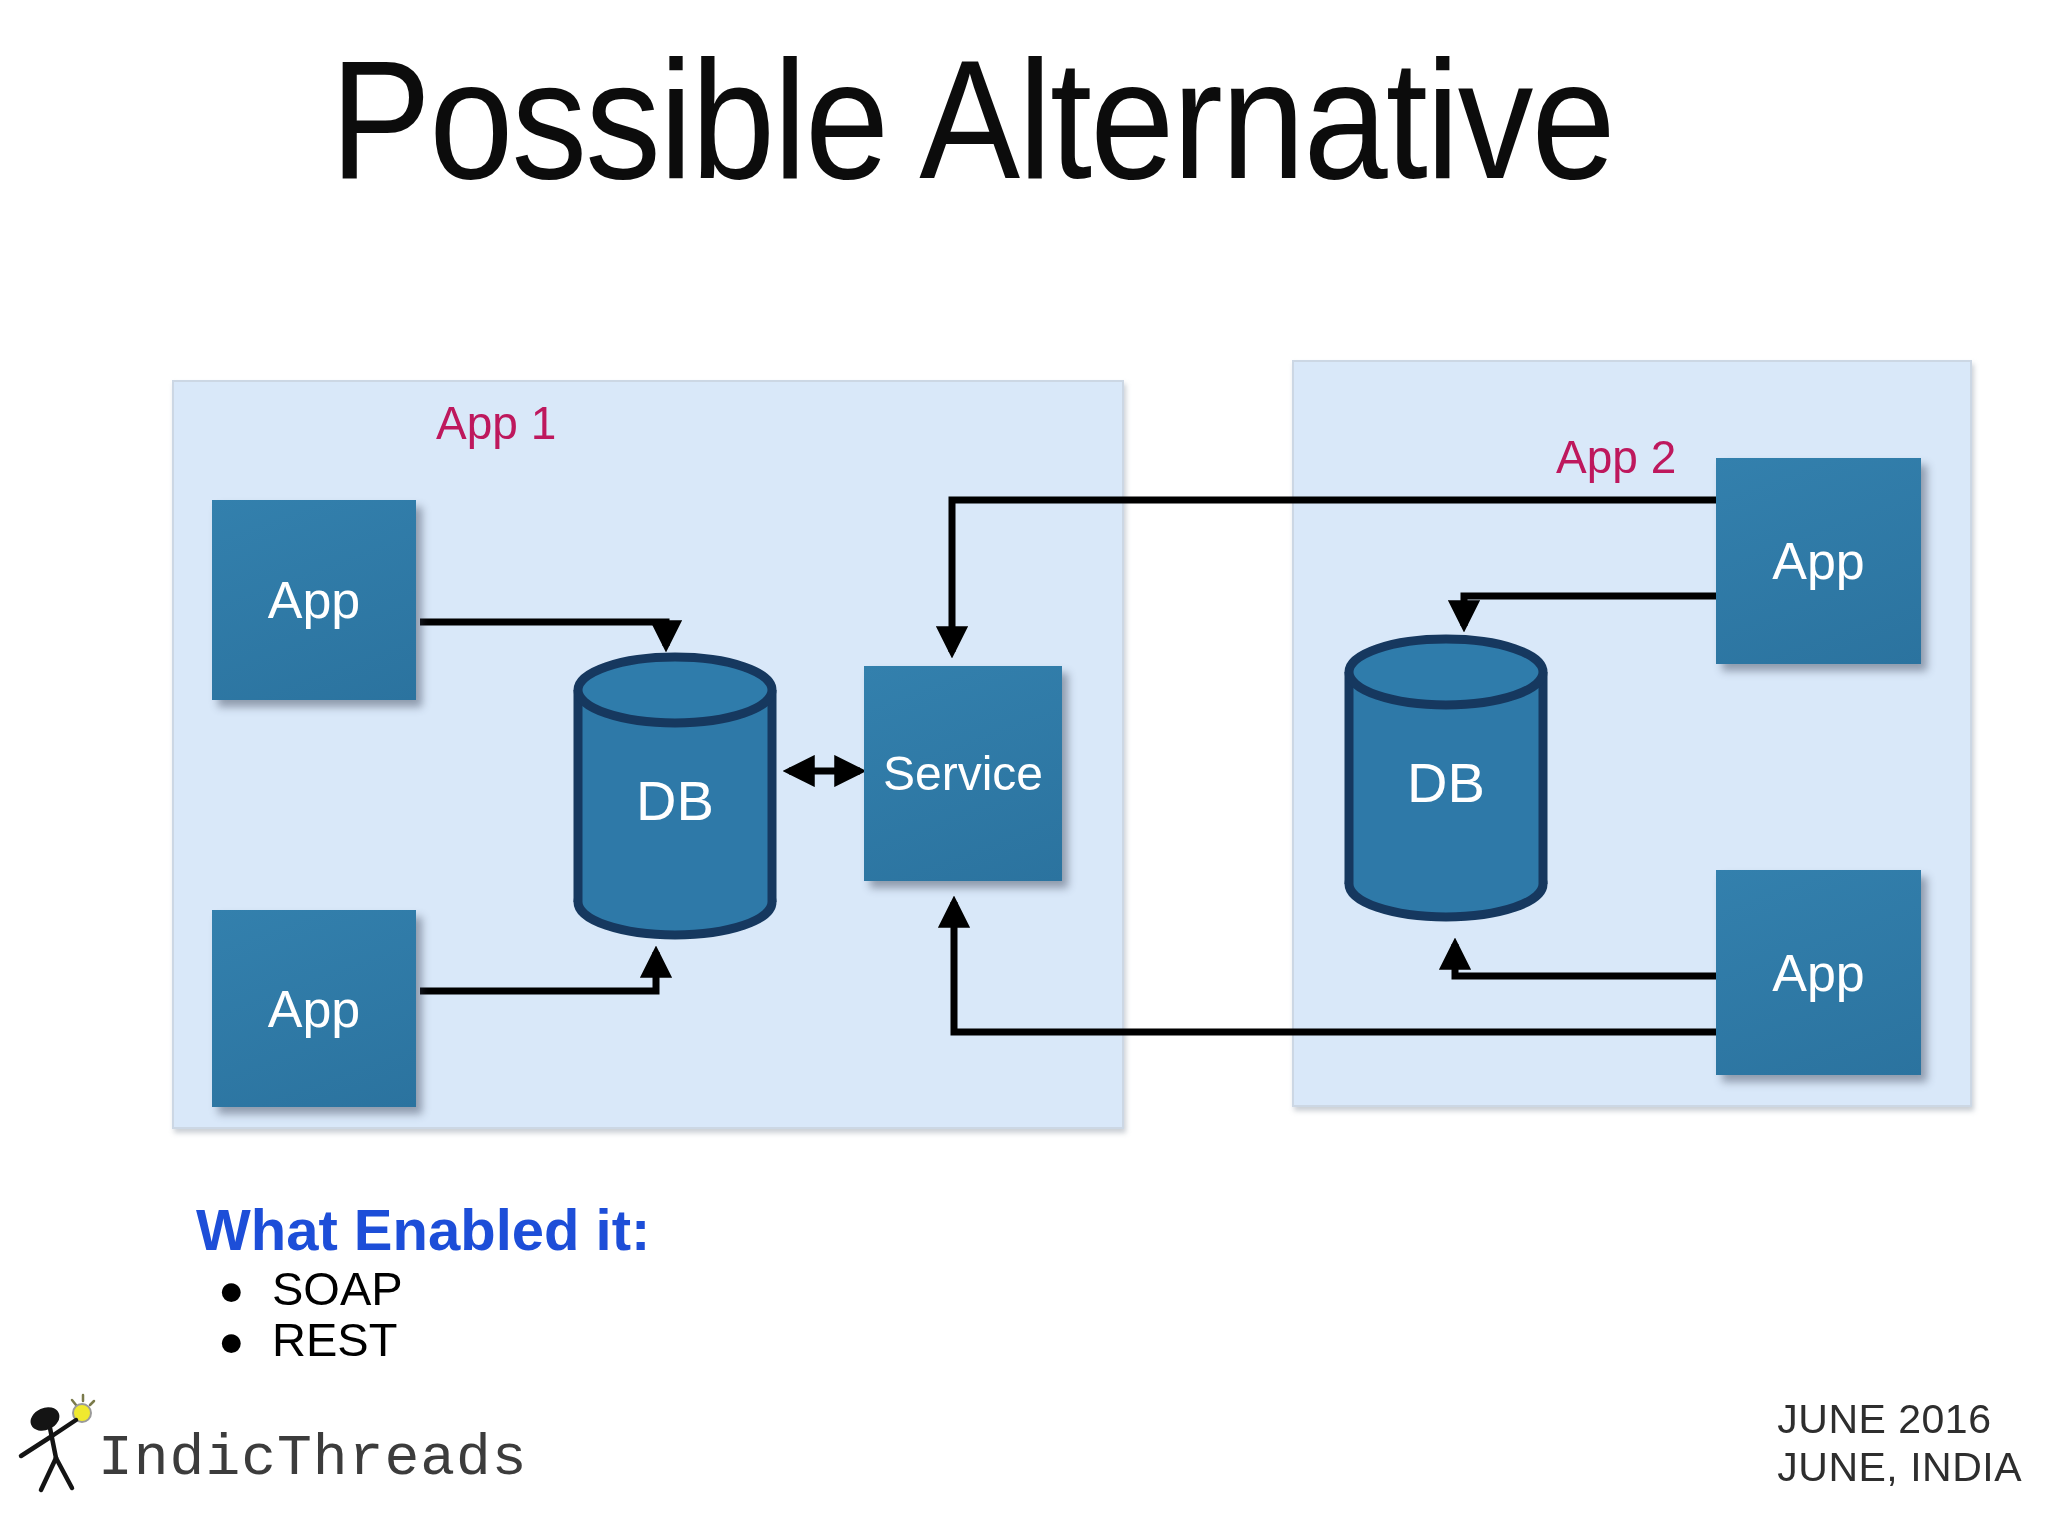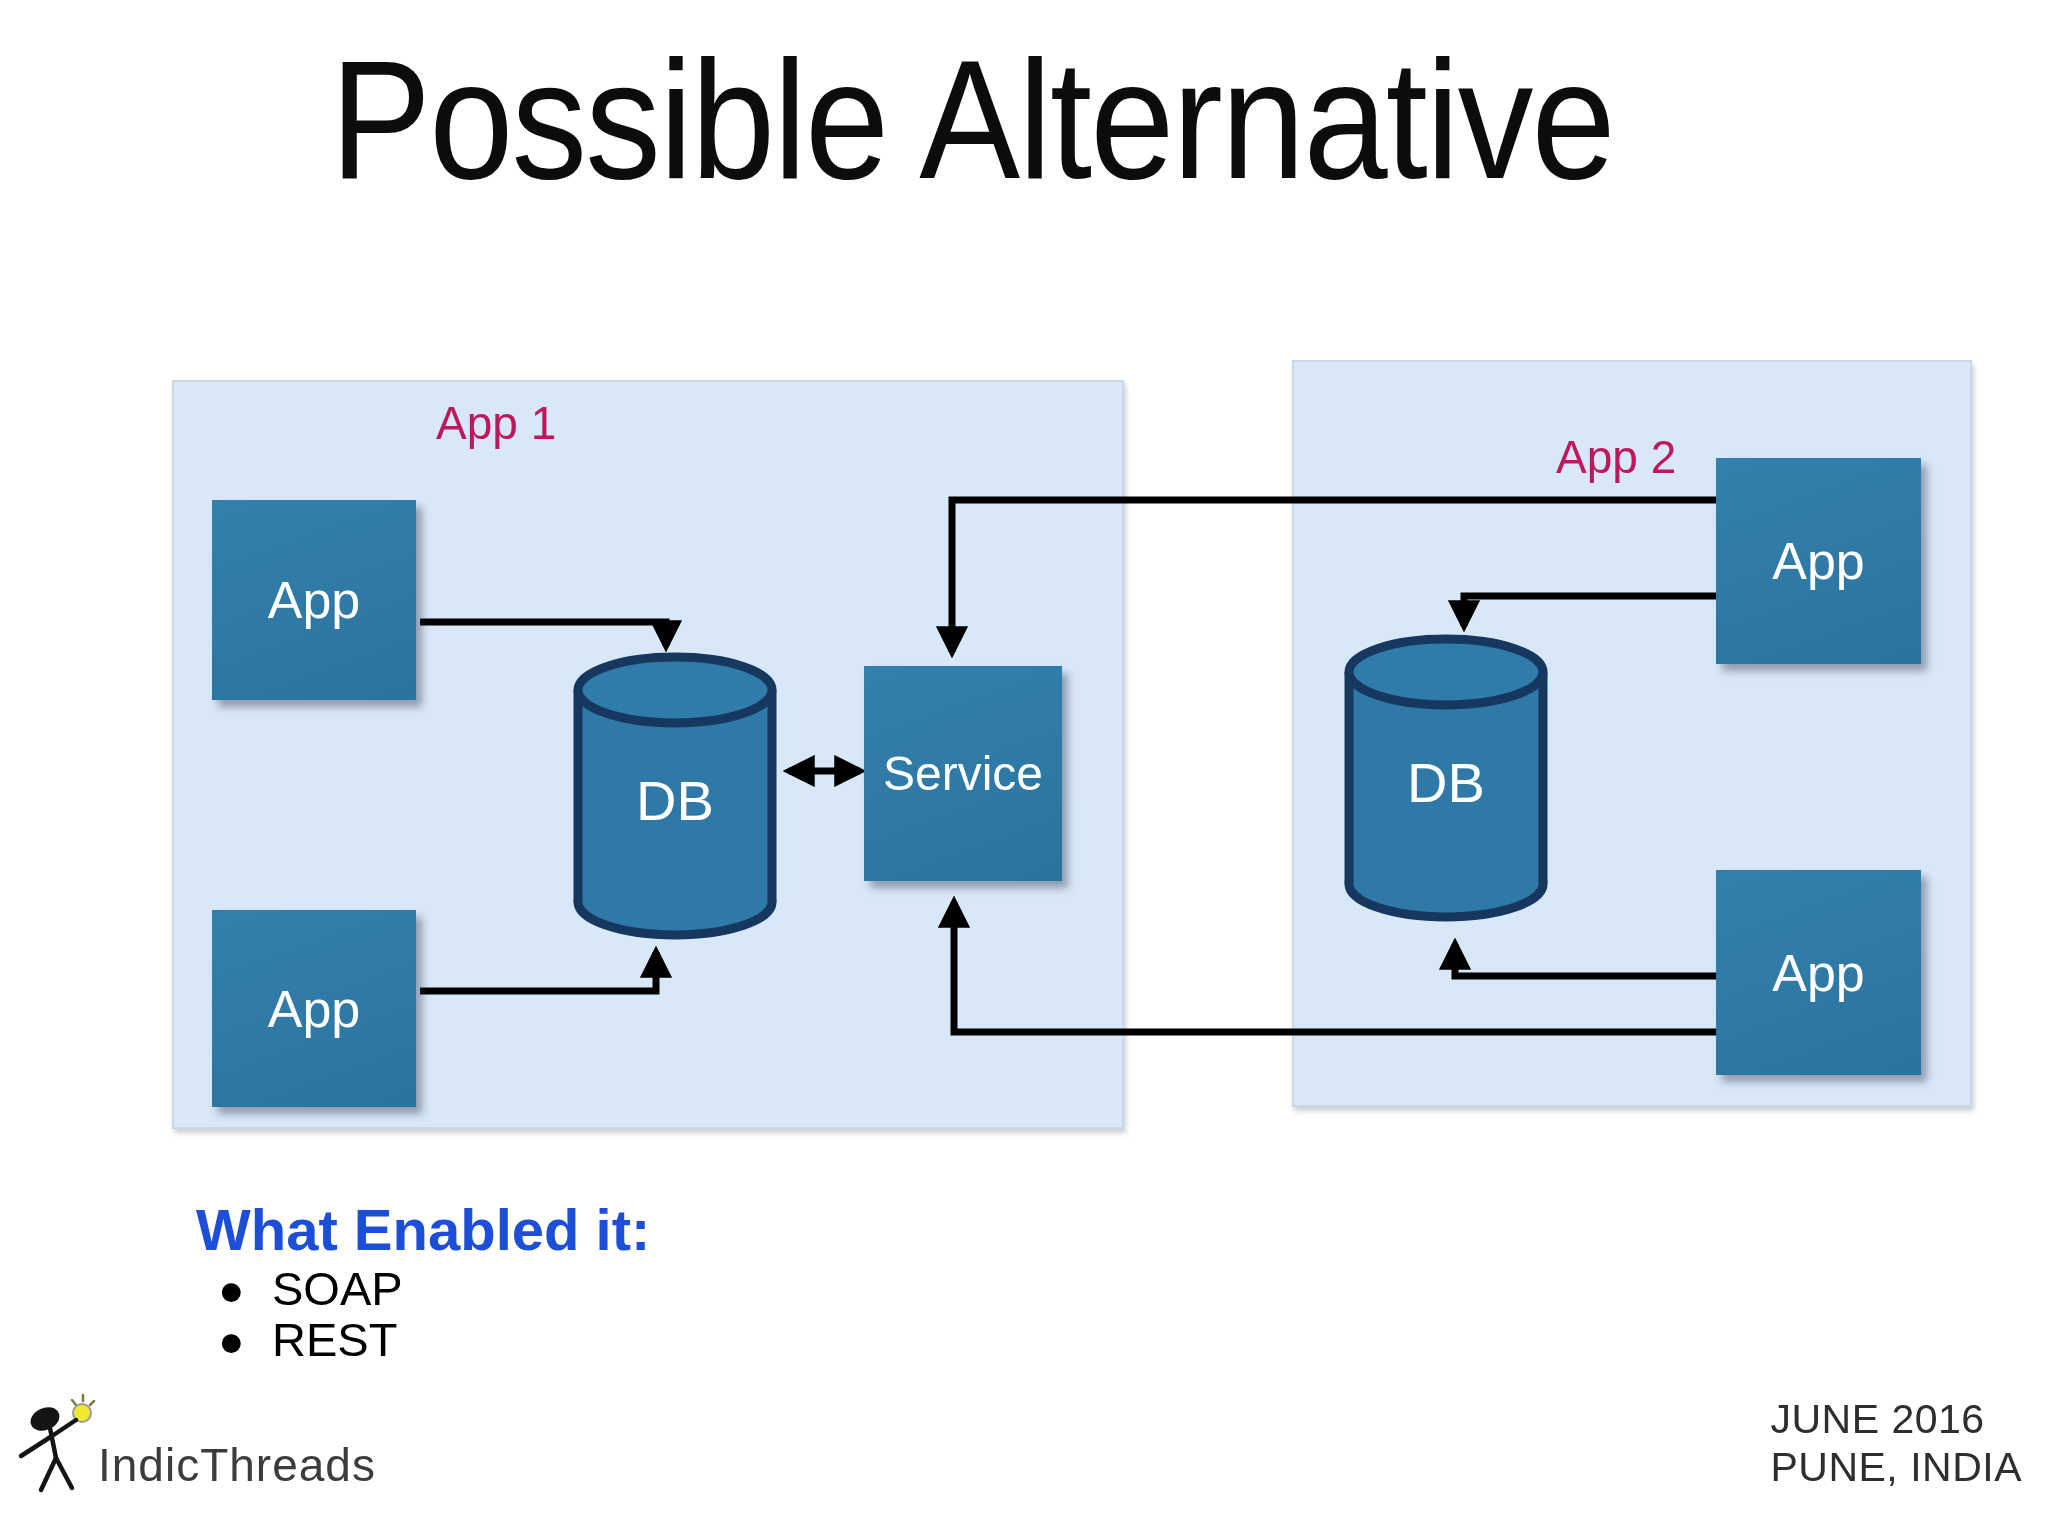--- a/index.html
+++ b/index.html
@@ -55,22 +55,22 @@
     font-size:58px;font-weight:bold;color:#1d4ed8;white-space:nowrap;
   }
   .bullets{position:absolute;left:218px;top:1264px;margin:0;padding:0;list-style:none;}
   .bullets li{
     font-size:47px;color:#000000;line-height:1.08;white-space:nowrap;
   }
   .bullets li .dot{display:inline-block;width:54px;font-size:44px;}
   
   .logo{position:absolute;left:16px;top:1392px;display:flex;align-items:flex-end;}
   .logo-text{
-    font-size:46px;font-weight:300;color:#3c3c3c;letter-spacing:1px;
-    line-height:1;padding-bottom:8px;
+    font-size:58px;font-weight:300;color:#3c3c3c;letter-spacing:1px;
+    line-height:1;padding-bottom:8px;font-family:Liberation Mono, monospace;
   }
   .event{
     position:absolute;right:26px;top:1396px;text-align:left;
     font-size:41px;color:#2e2e2e;line-height:1.17;letter-spacing:0.5px;
   }
 </style>
 </head>
 <body>
 
 <div class="slide">
@@ -158,16 +158,16 @@
         <line x1="36" y1="44" x2="60" y2="28"></line>
         <line x1="40" y1="66" x2="25" y2="98"></line>
         <line x1="40" y1="66" x2="56" y2="96"></line>
       </g>
     </svg>
     <span class="logo-text">IndicThreads</span>
   </div>
 
   <div class="event">
     <div>JUNE 2016</div>
-    <div>PUNE, INDIA</div>
+    <div>JUNE, INDIA</div>
   </div>
 
 </div>
 
 </body></html>

